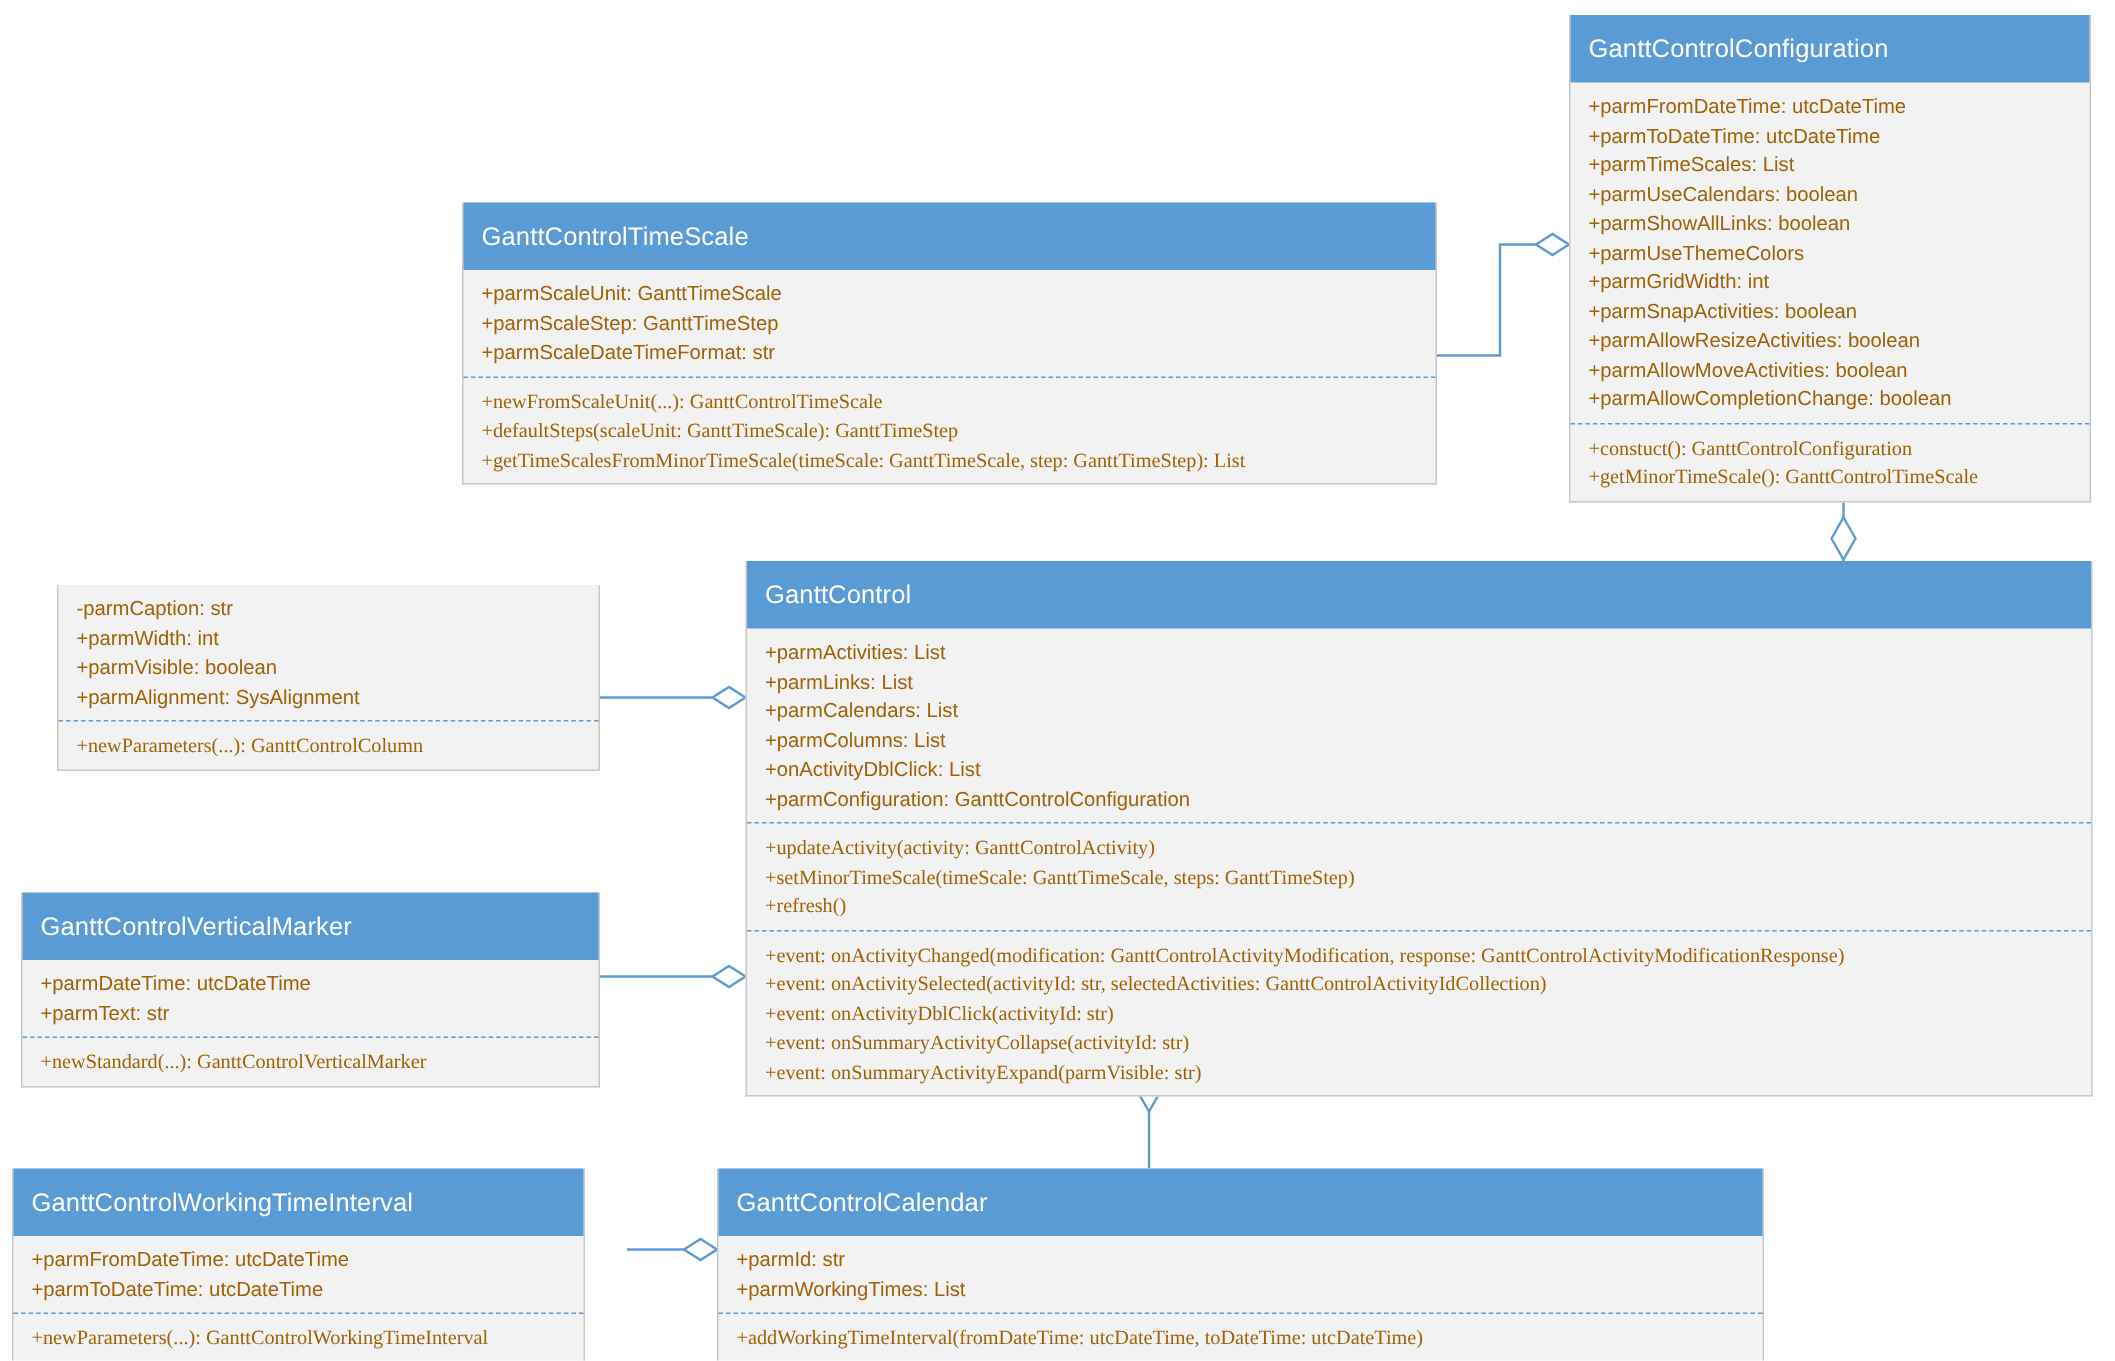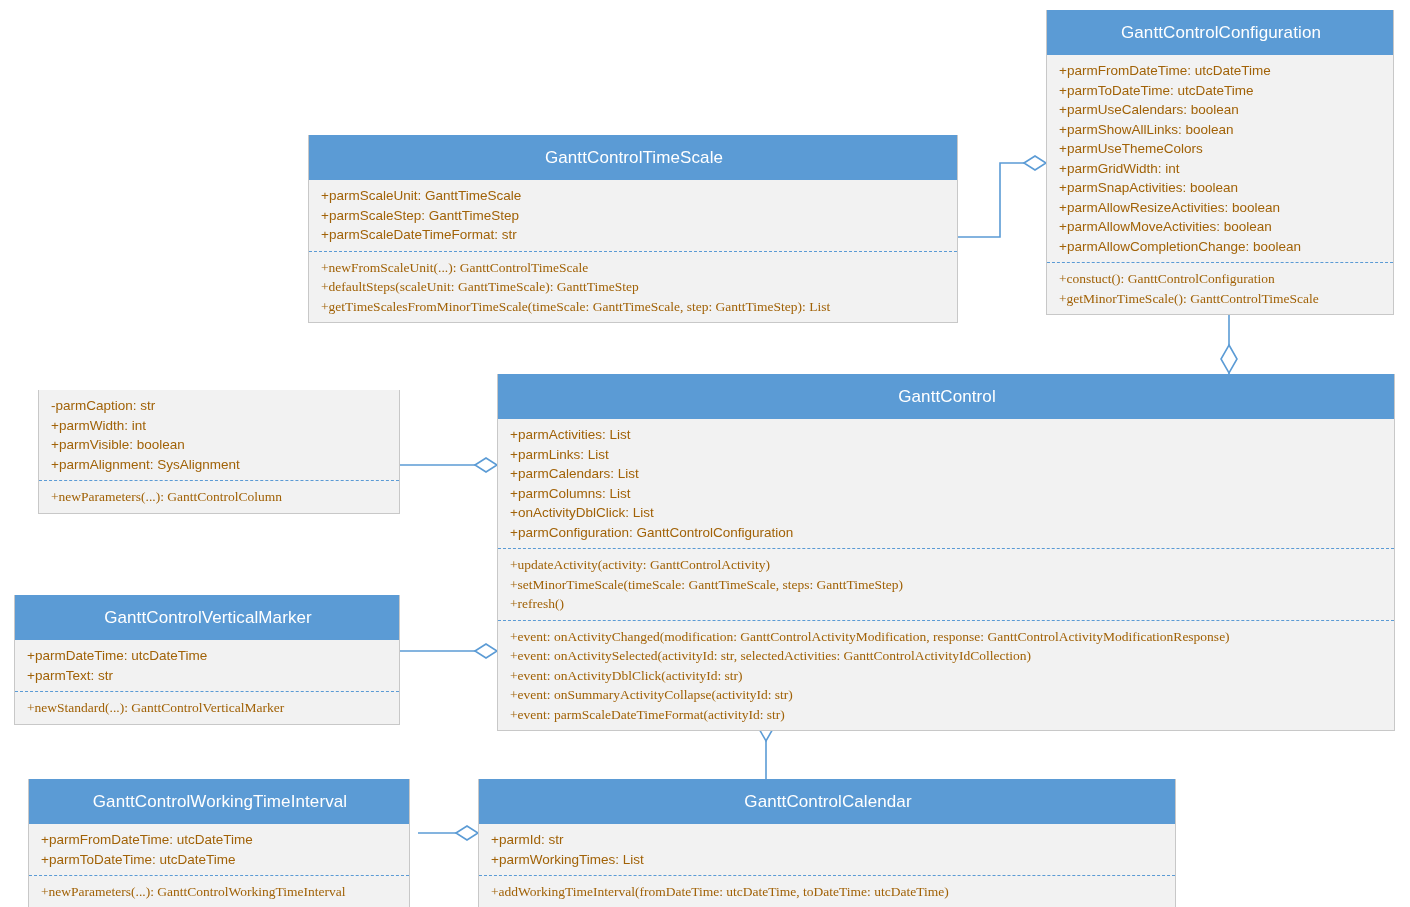--- a/index.html
+++ b/index.html
@@ -38,21 +38,20 @@
   }
   .uml-header {
     background: #5b9bd5;
     color: #ffffff;
     font-size: 17px;
     line-height: 1;
     padding: 14px 10px 14px 12px;
     letter-spacing: 0.1px;
     white-space: nowrap;
     overflow: hidden;
-    text-align: center;
   }
   .uml-section {
     padding: 6px 8px 6px 12px;
   }
   .uml-section + .uml-section {
     border-top: 1px dashed #5b9bd5;
     font-family: Liberation Serif, serif;
   }
   .uml-row {
     color: #a16207;
@@ -61,21 +60,21 @@
     white-space: nowrap;
     overflow: hidden;
     text-overflow: clip;
   }
   
   #cls-configuration      { left: 1046px; top: 10px;  width: 348px; }
   #cls-timescale          { left: 308px;  top: 135px; width: 650px; }
   #cls-column             { left: 38px;   top: 390px; width: 362px; }
   #cls-ganttcontrol       { left: 497px;  top: 374px; width: 898px; }
   #cls-verticalmarker     { left: 14px;   top: 595px; width: 386px; }
-  #cls-workingtimeinterval{ left: 8px;    top: 779px; width: 382px; margin-left: 20px; }
+  #cls-workingtimeinterval{ left: 8px;    top: 779px; width: 382px; }
   #cls-calendar           { left: 478px;  top: 779px; width: 698px; }
 </style>
 </head>
 <body>
 
 <div id="canvas">
 
   <svg id="connectors" viewBox="0 0 1410 907" width="1410" height="907" xmlns="http://www.w3.org/2000/svg">
     <g fill="none" stroke="#5b9bd5" stroke-width="1.6">
 
@@ -110,20 +109,21 @@
       </g>
 
     </g>
   </svg>
 
   <div class="uml-class" id="cls-configuration">
     <div class="uml-header">GanttControlConfiguration</div>
     <div class="uml-section">
       <div class="uml-row">+parmFromDateTime: utcDateTime</div>
       <div class="uml-row">+parmToDateTime: utcDateTime</div>
+      <div class="uml-row">+parmTimeScales: List</div>
       <div class="uml-row">+parmUseCalendars: boolean</div>
       <div class="uml-row">+parmShowAllLinks: boolean</div>
       <div class="uml-row">+parmUseThemeColors</div>
       <div class="uml-row">+parmGridWidth: int</div>
       <div class="uml-row">+parmSnapActivities: boolean</div>
       <div class="uml-row">+parmAllowResizeActivities: boolean</div>
       <div class="uml-row">+parmAllowMoveActivities: boolean</div>
       <div class="uml-row">+parmAllowCompletionChange: boolean</div>
     </div>
     <div class="uml-section">
@@ -171,21 +171,21 @@
     <div class="uml-section">
       <div class="uml-row">+updateActivity(activity: GanttControlActivity)</div>
       <div class="uml-row">+setMinorTimeScale(timeScale: GanttTimeScale, steps: GanttTimeStep)</div>
       <div class="uml-row">+refresh()</div>
     </div>
     <div class="uml-section">
       <div class="uml-row">+event: onActivityChanged(modification: GanttControlActivityModification, response: GanttControlActivityModificationResponse)</div>
       <div class="uml-row">+event: onActivitySelected(activityId: str, selectedActivities: GanttControlActivityIdCollection)</div>
       <div class="uml-row">+event: onActivityDblClick(activityId: str)</div>
       <div class="uml-row">+event: onSummaryActivityCollapse(activityId: str)</div>
-      <div class="uml-row">+event: parmScaleDateTimeFormat(activityId: str)</div>
+      <div class="uml-row">+event: onSummaryActivityExpand(parmVisible: str)</div>
     </div>
   </div>
 
   <div class="uml-class" id="cls-verticalmarker">
     <div class="uml-header">GanttControlVerticalMarker</div>
     <div class="uml-section">
       <div class="uml-row">+parmDateTime: utcDateTime</div>
       <div class="uml-row">+parmText: str</div>
     </div>
     <div class="uml-section">

